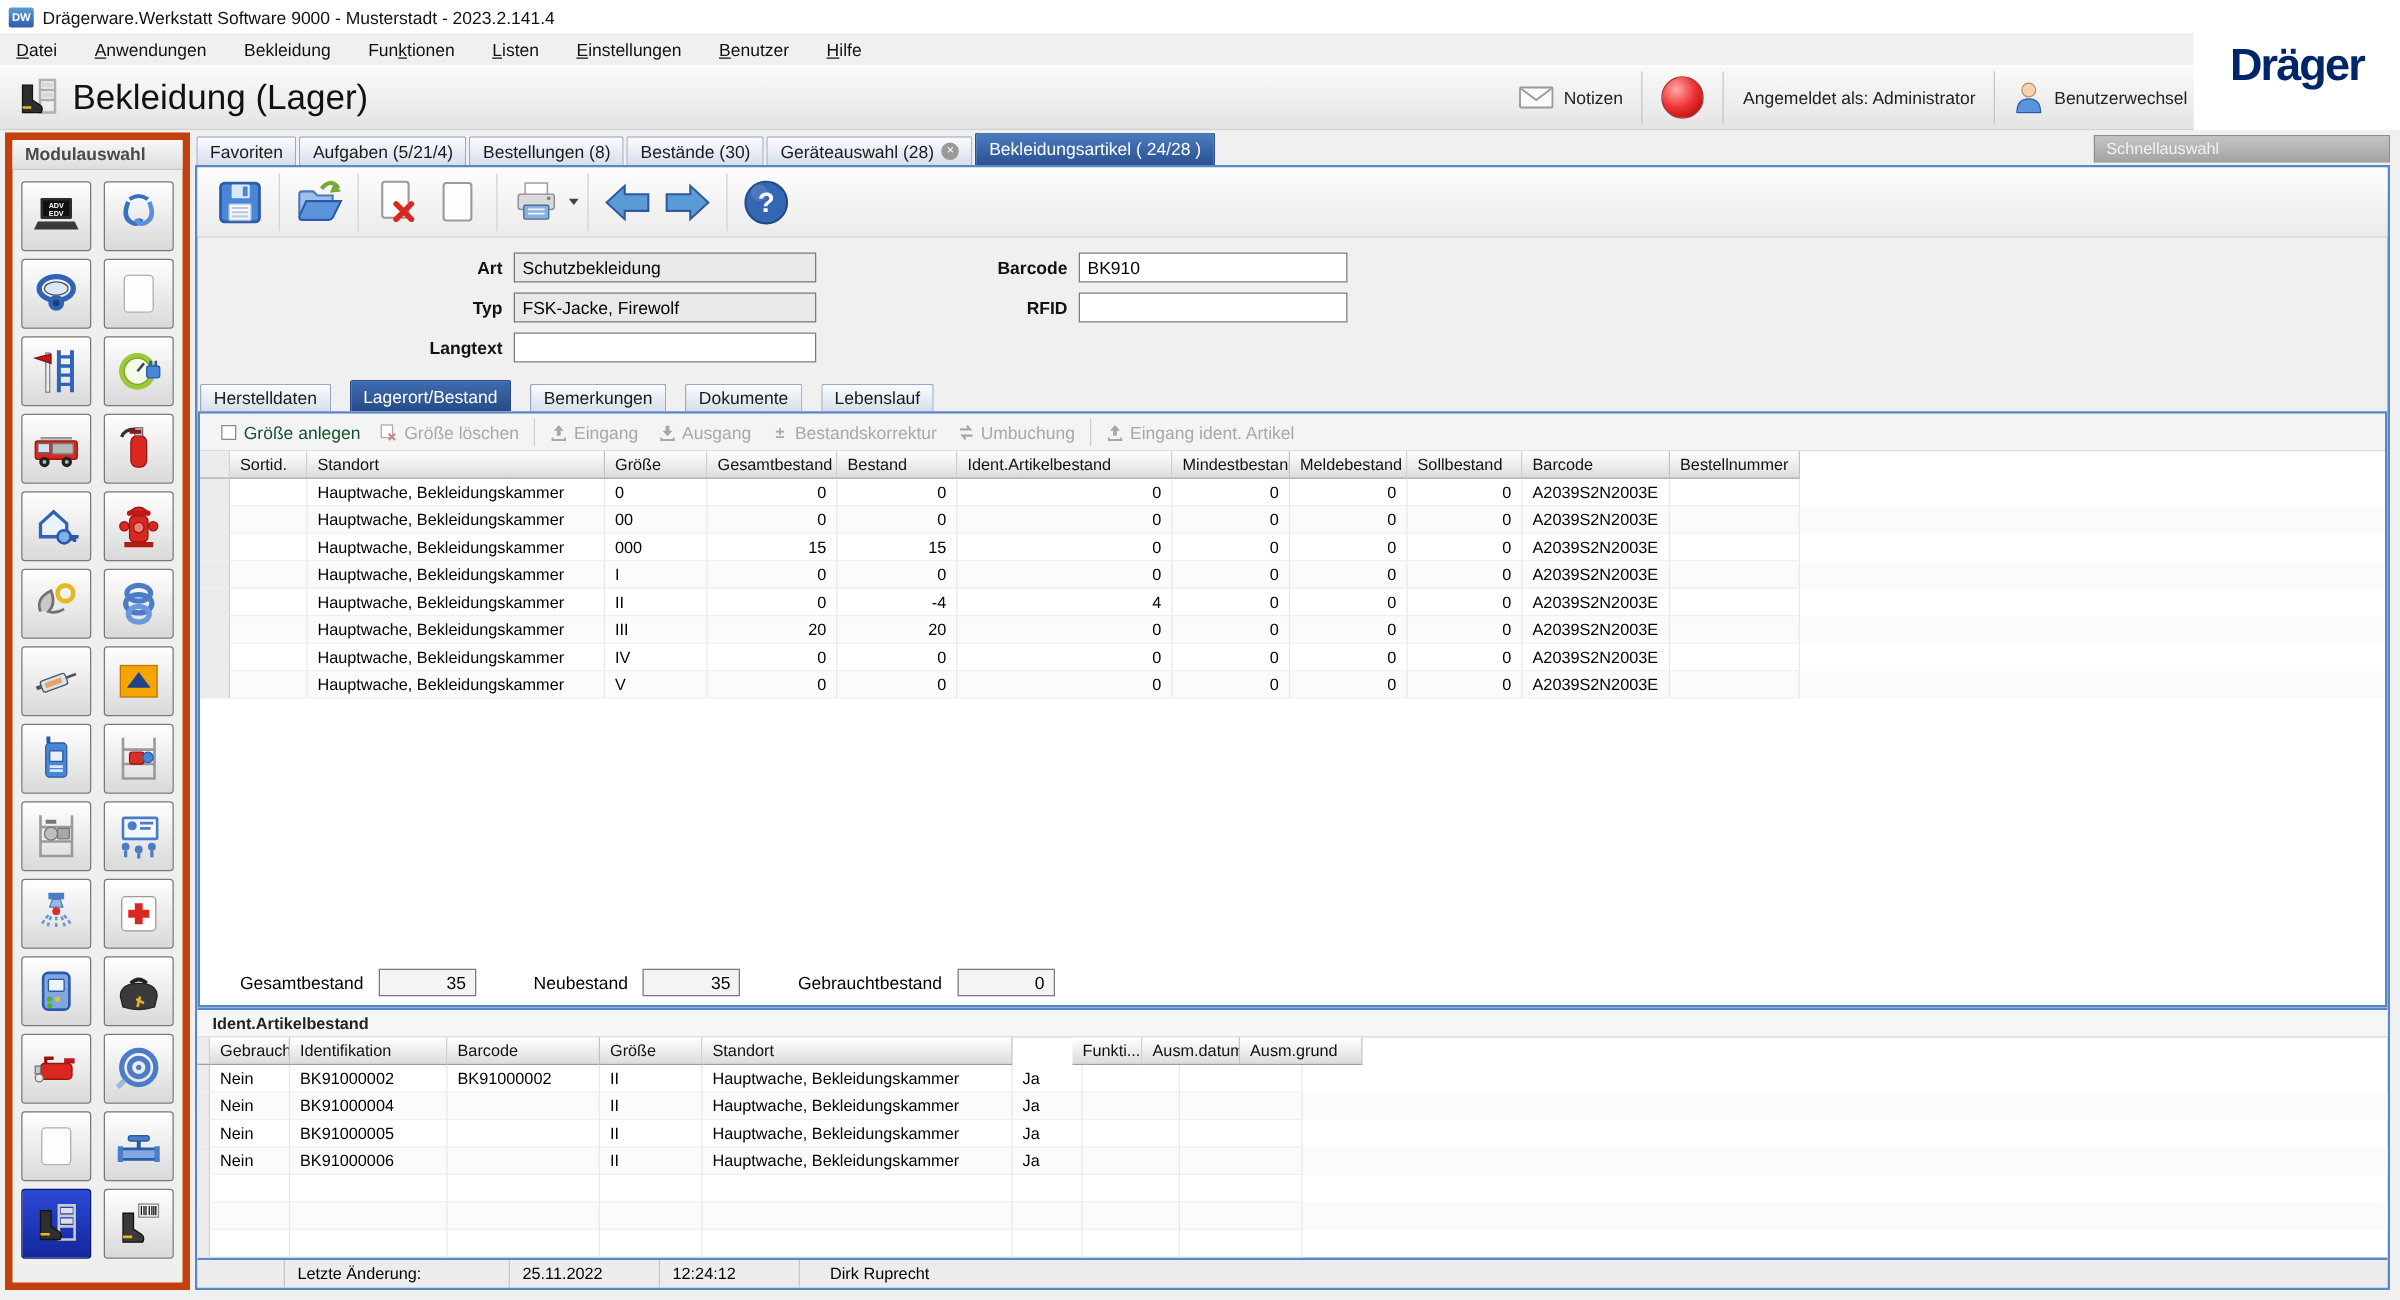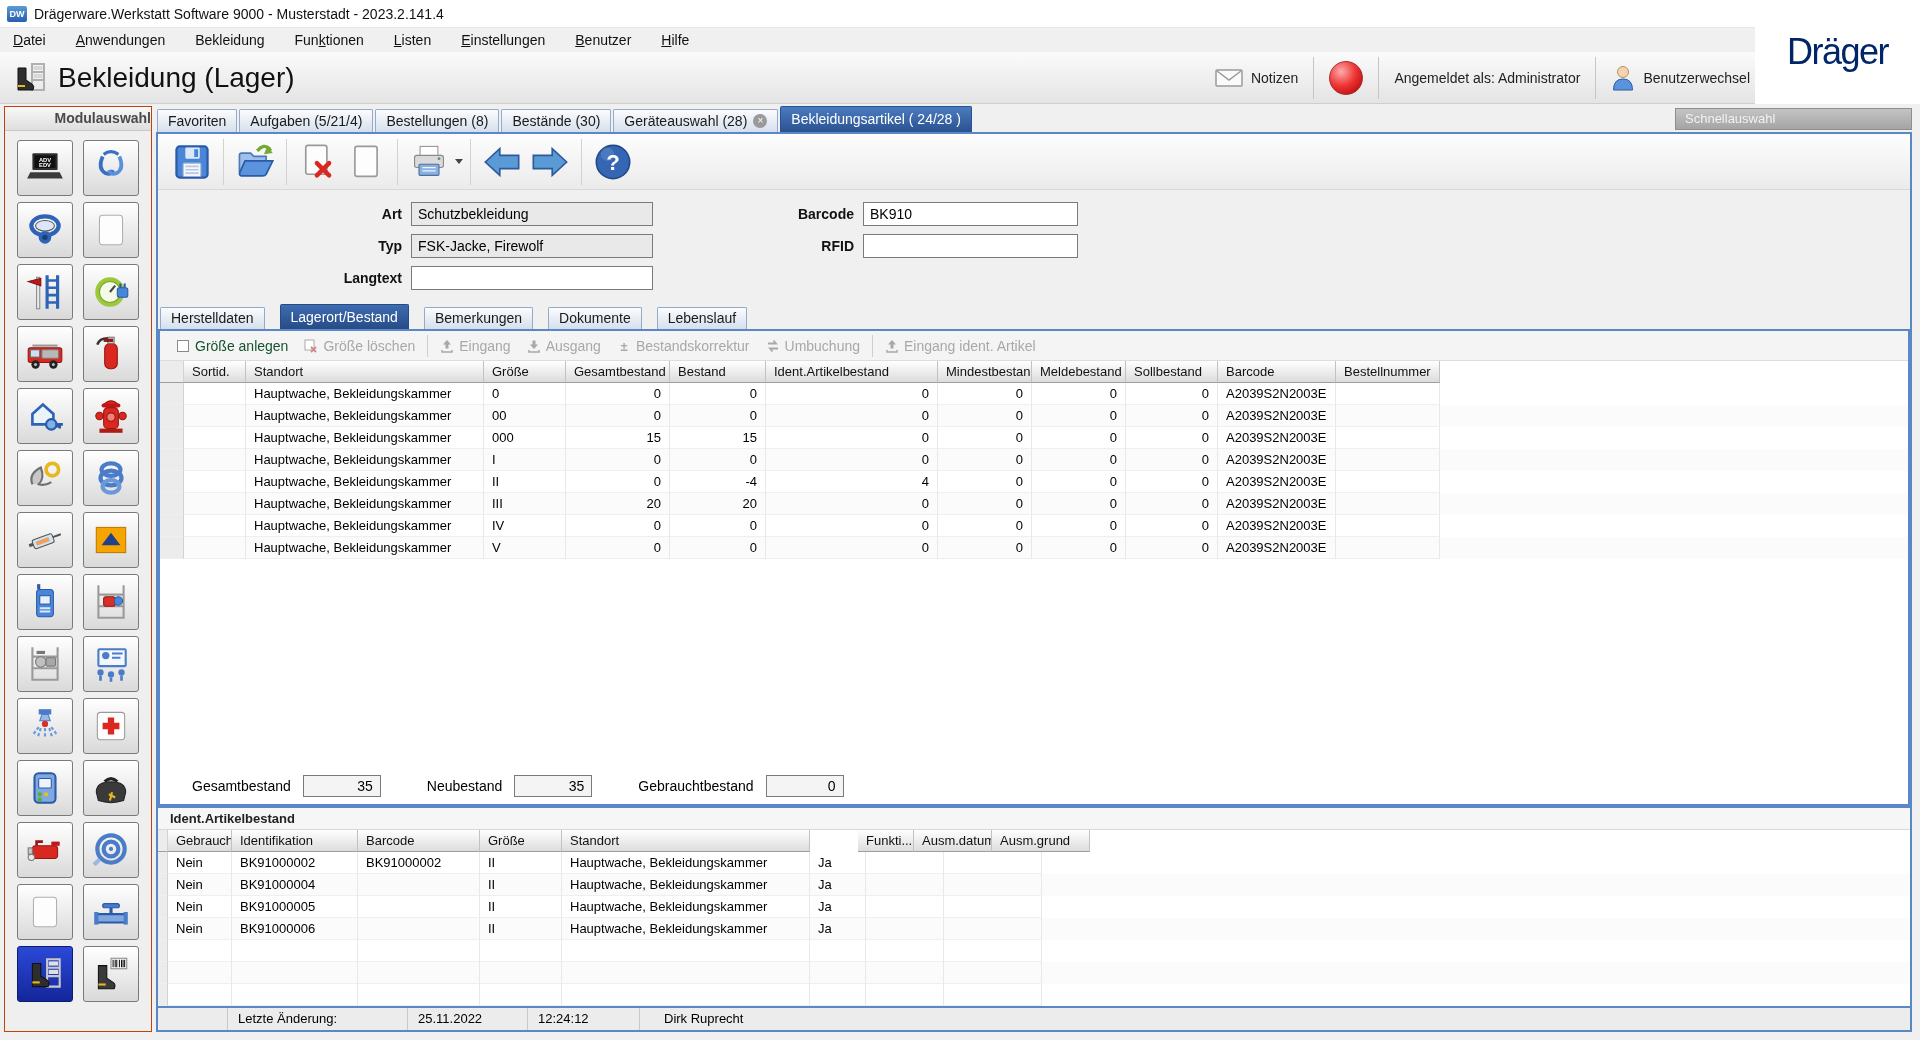--- a/index.html
+++ b/index.html
@@ -22,27 +22,27 @@
 
   
   .headerband { height:52px; background:linear-gradient(#fbfbfb,#e4e4e4); border-bottom:1px solid #cfcfcf; display:flex; align-items:center; padding-left:10px; position:relative; }
   .app-icon { width:40px; height:40px; margin-right:8px; }
   .page-title { font-size:28px; color:#111; }
   .header-right { margin-left:auto; display:flex; align-items:center; height:100%; margin-right:170px; }
   .vsep { width:1px; height:42px; background:#c6c6c6; margin:0 15px; }
   .hbtn { display:flex; align-items:center; gap:8px; font-size:14px; color:#222; }
   .red-ball { width:34px; height:34px; border-radius:50%; background:radial-gradient(circle at 35% 30%, #ffaaaa, #ee3333 48%, #b60f0f 85%); border:1px solid #a83030; }
   .brand-block { position:absolute; top:-52px; right:0; width:165px; height:104px; background:#ffffff; display:flex; align-items:center; justify-content:center; z-index:5; }
-  .brand-logo { font-size:36px; font-weight:normal; letter-spacing:-1.5px; color:#002569; }
+  .brand-logo { font-size:36px; font-weight:bold; letter-spacing:-1.5px; color:#002569; }
 
   
   .content { display:flex; height:932px; padding:2px 8px 4px 4px; gap:4px; }
 
   
-  .sidebar { width:148px; background:#efefef; border:1px solid #c2410c; display:flex; flex-direction:column;text-align:right; }
+  .sidebar { width:148px; background:#efefef; border:6px solid #c2410c; display:flex; flex-direction:column; }
   .sidebar-head { height:24px; background:linear-gradient(#f8f8f8,#dedede); border-bottom:1px solid #c8c8c8; font-weight:bold; font-size:14px; color:#4a4a4a; line-height:23px; padding-left:10px; }
   .module-grid { padding:9px 0 0 0; display:grid; grid-template-columns:56px 56px; gap:6px 10px; justify-content:center; }
   .module-btn { width:56px; height:56px; border:1px solid #7a7a7a; border-radius:3px; background:linear-gradient(#ffffff,#d9d9d9); display:flex; align-items:center; justify-content:center; }
   .module-btn.active { background:linear-gradient(#2b49d8,#14269a); border-color:#0d1c70; }
 
   
   .main-col { flex:1; display:flex; flex-direction:column; min-width:0; }
   .tabstrip { height:26px; display:flex; align-items:flex-end; gap:2px; padding-left:1px; }
   .tab { height:23px; line-height:22px; padding:0 10px; font-size:14px; color:#1a1a1a; background:linear-gradient(#fbfcfe,#d5dfec); border:1px solid #93aac9; border-bottom:none; border-radius:2px 2px 0 0; display:flex; align-items:center; gap:6px; }
   .tab.active { height:26px; line-height:25px; background:linear-gradient(#4a7cc0,#2b5190); color:#fff; border-color:#2b5190;flex-direction:column; }

